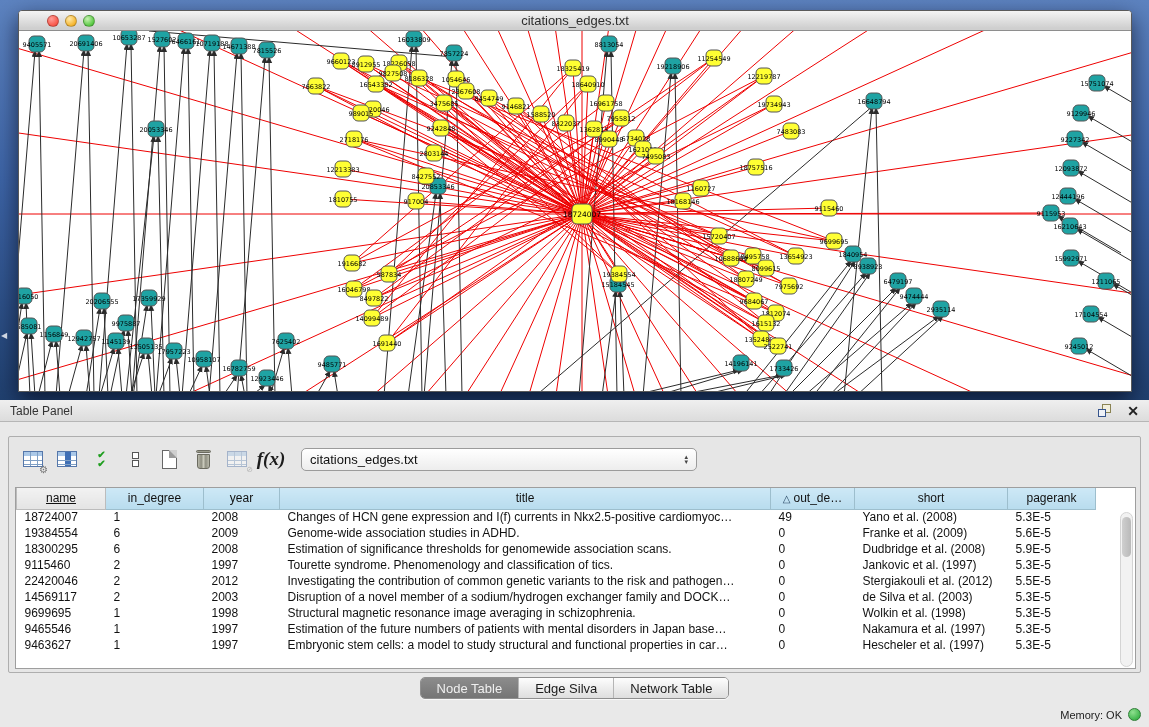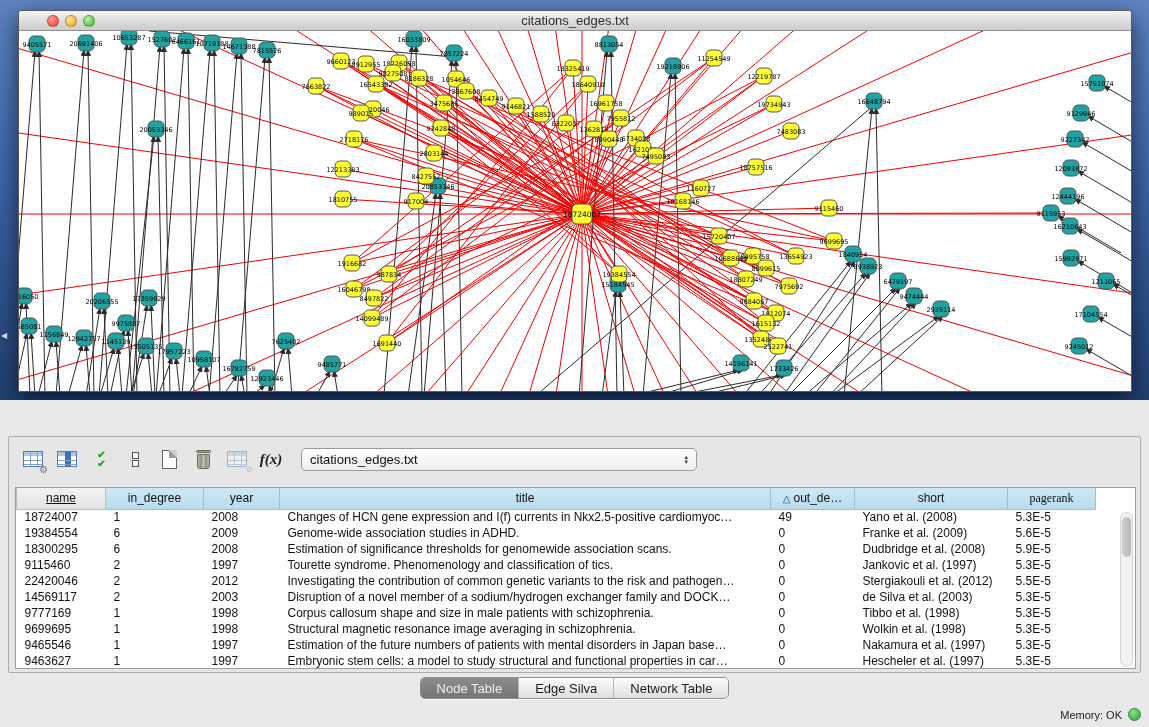--- a/index.html
+++ b/index.html
@@ -31,21 +31,21 @@
   .float-ic { width:15px; height:14px; position:relative; margin-right:14px; cursor:default; }
   .float-ic .sq1 { position:absolute; left:4px; top:0; width:9px; height:9px; border:1px solid #8a8353; background:#f2efdd; }
   .float-ic .sq2 { position:absolute; left:0; top:5px; width:8px; height:8px; border:1px solid #36548c; background:#eef1f7; }
   .close-ic { font-size:14px; font-weight:bold; color:#222; line-height:14px; cursor:default; }
 
   .groupbox { position:absolute; left:8px; top:36px; width:1133px; height:237px;
     border:1px solid #aeaeae; border-radius:2px; background:#e6e6e6; }
   .toolbar { height:44px; display:flex; align-items:center; padding-left:8px; }
   .tbtn { width:32px; height:30px; display:flex; align-items:center; justify-content:center; margin-right:2px; position:relative; }
   .tbtn.disabled { opacity:.45; }
-  .fx { font-family:"Liberation Serif",serif; font-style:italic; font-weight:bold; font-size:15px; color:#1c1c1c; }
+  .fx { font-family:"Liberation Serif",serif; font-style:italic; font-weight:bold; font-size:19px; color:#1c1c1c; }
   .combo { margin-left:12px; width:396px; height:23px; background:linear-gradient(180deg,#ffffff,#ededed);
     border:1px solid #9b9b9b; border-radius:5px; display:flex; align-items:center; padding:0 8px; font-size:13px; color:#111; }
   .combo .cval { flex:1; }
   .combo .arrows { display:flex; flex-direction:column; line-height:5px; font-size:7px; color:#444; }
 
   .tablewrap { position:absolute; left:6px; top:50px; width:1121px; height:182px;
     border:1px solid #9e9e9e; background:#fff; overflow:hidden; }
   table.grid { border-collapse:collapse; table-layout:fixed; width:1079px; font-size:12px; color:#111; }
   table.grid th { height:21px; font-weight:normal; font-size:12px; text-align:center;
     background:linear-gradient(180deg,#cde8f6,#b8dcee); border:1px solid #9dbecd; border-top:none; }
@@ -777,20 +777,29 @@
             <rect x="553" y="173" width="20" height="20" rx="5" fill="#ffff33" stroke="#555555" stroke-width="1"></rect>
             <text x="563" y="185.5" text-anchor="middle" font-size="7.5" fill="#000">18724007</text>
           </g>
         </svg>
     </div>
   </div>
   <div class="collapse-arrow">◀</div>
 </div>
 
 <div class="table-panel">
+  <div class="panel-titlebar">
+    <span class="panel-title">Table Panel</span>
+    <span class="spacer"></span>
+    <span class="float-ic">
+        <span class="sq1"></span>
+        <span class="sq2"></span>
+      </span>
+    <span class="close-ic">✕</span>
+  </div>
 
   <div class="groupbox">
     <div class="toolbar">
       <div class="tbtn">
         <div class="ic-grid"></div>
         <span class="gear-badge">⚙</span>
       </div>
       <div class="tbtn">
         <div class="ic-grid colsel"></div>
       </div>
@@ -831,21 +840,21 @@
     <div class="tablewrap">
       <table class="grid">
         <thead>
             <tr id="grid-head">
               <th style="width: 89px; text-decoration: underline;">name</th>
               <th style="width: 98px;">in_degree</th>
               <th style="width: 76px;">year</th>
               <th style="width: 491px;">title</th>
               <th style="width: 84px; text-align: center;"><span class="sort-tri">△</span>out_de…</th>
               <th style="width: 153px;">short</th>
-              <th style="width: 88px; font-family: Liberation Serif, serif;">pagerank</th>
+              <th style="width: 88px;">pagerank</th>
             </tr>
           </thead>
         <tbody id="grid-body">
             <tr>
               <td>18724007</td>
               <td>1</td>
               <td>2008</td>
               <td>Changes of HCN gene expression and I(f) currents in Nkx2.5-positive cardiomyoc…</td>
               <td>49</td>
               <td>Yano et al. (2008)</td>
@@ -890,29 +899,20 @@
             <tr>
               <td>14569117</td>
               <td>2</td>
               <td>2003</td>
               <td>Disruption of a novel member of a sodium/hydrogen exchanger family and DOCK…</td>
               <td>0</td>
               <td>de Silva et al. (2003)</td>
               <td>5.3E-5</td>
             </tr>
             <tr>
-              <td>9777169</td>
-              <td>1</td>
-              <td>1998</td>
-              <td>Corpus callosum shape and size in male patients with schizophrenia.</td>
-              <td>0</td>
-              <td>Tibbo et al. (1998)</td>
-              <td>5.3E-5</td>
-            </tr>
-            <tr>
               <td>9699695</td>
               <td>1</td>
               <td>1998</td>
               <td>Structural magnetic resonance image averaging in schizophrenia.</td>
               <td>0</td>
               <td>Wolkin et al. (1998)</td>
               <td>5.3E-5</td>
             </tr>
             <tr>
               <td>9465546</td>

